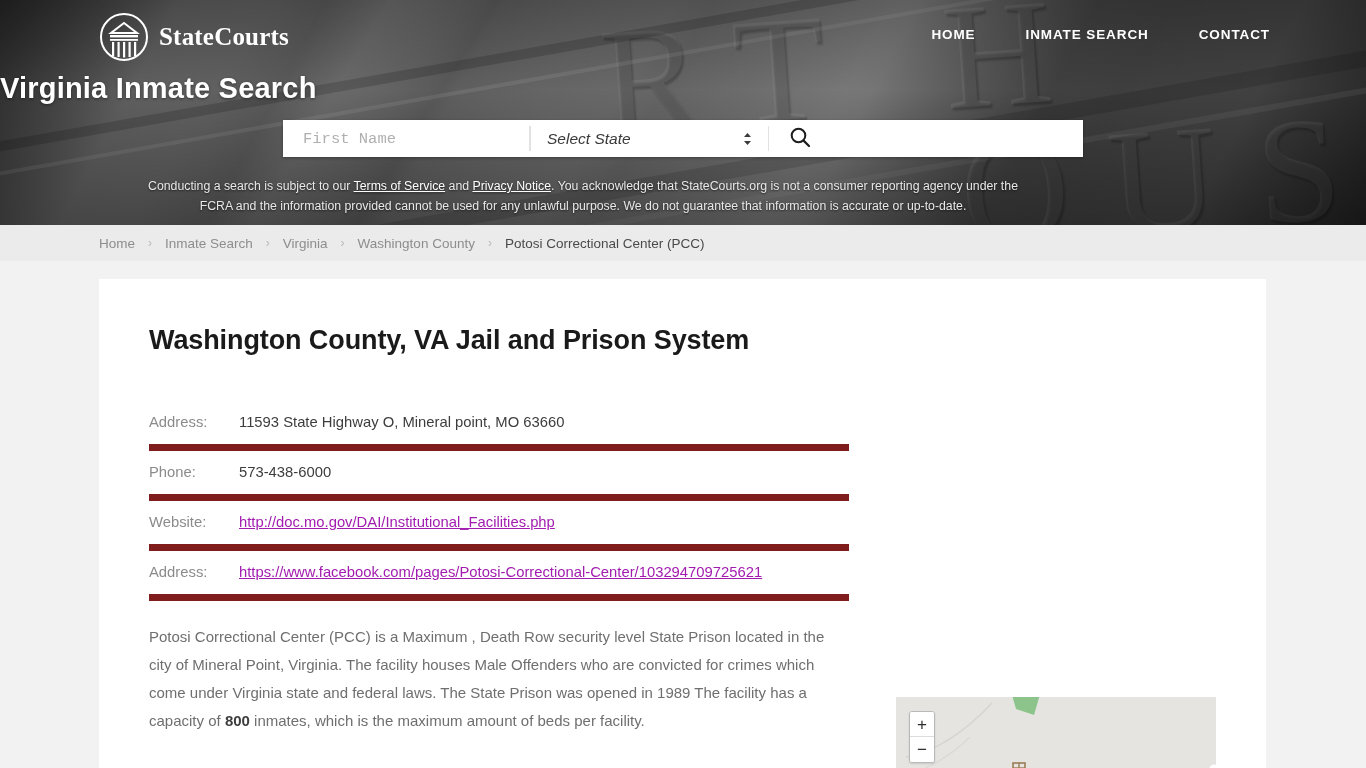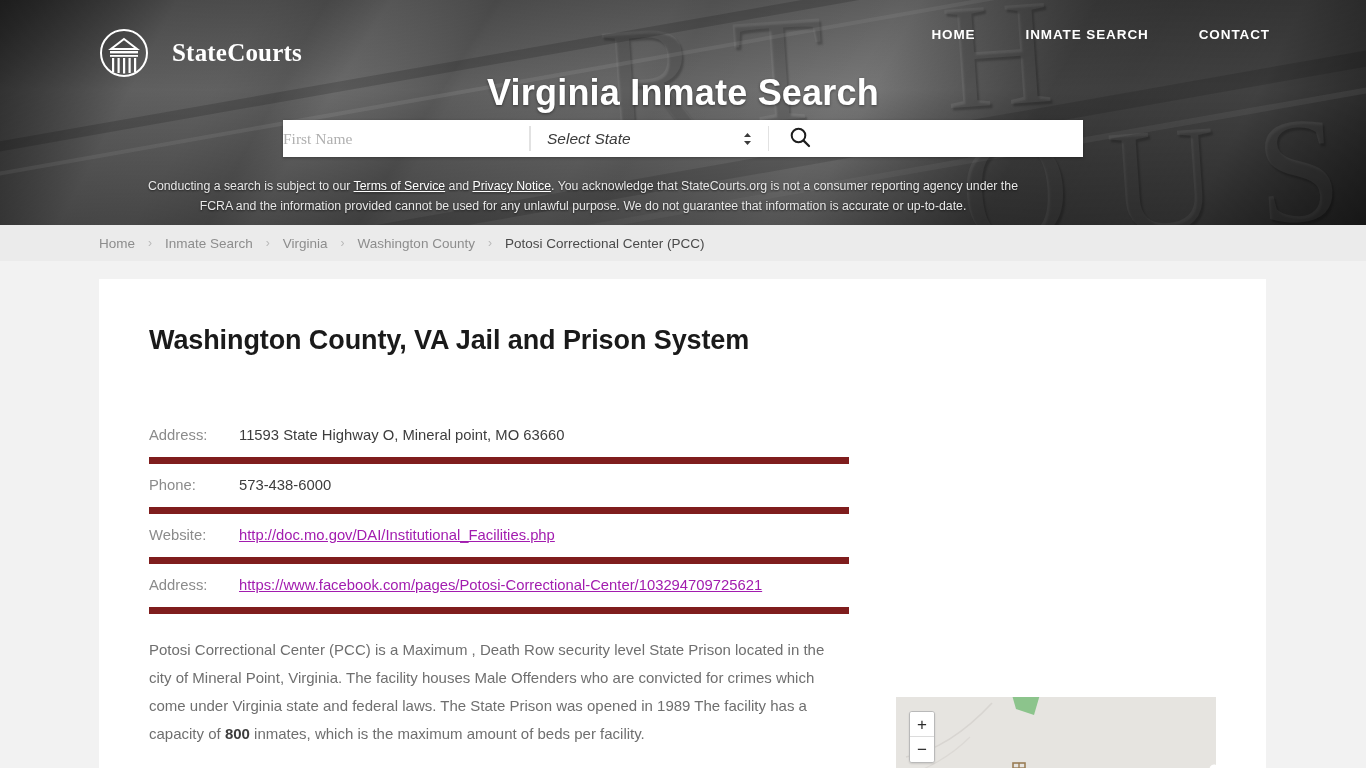--- a/index.html
+++ b/index.html
@@ -68,22 +68,22 @@
   .b4 { top: 205px; height: 6px;  background: rgba(255,255,255,0.07); }
   .hero-vignette {
     position: absolute; inset: 0;
     background: linear-gradient(to bottom, rgba(0,0,0,0.30), rgba(0,0,0,0.12) 40%, rgba(0,0,0,0.38));
   }
 
   .hero-inner { position: relative; width: 1366px; height: 225px; }
 
   
   .brand {
-    position: absolute; left: 99px; top: 28px;
-    display: flex; align-items: center; gap: 23px;
+    position: absolute; left: 99px; top: 12px;
+    display: flex; align-items: center; gap: 10px;
     text-decoration: none;
   }
   .brand-mark { width: 50px; height: 50px; display: block; }
   .brand-text {
     font-family: "Liberation Serif", serif;
     font-size: 25px; font-weight: 700; color: #ffffff;
     letter-spacing: 0.2px;
   }
 
   
@@ -92,39 +92,39 @@
     display: flex; gap: 50px; align-items: center;
   }
   .nav a {
     color: #ffffff; text-decoration: none;
     font-size: 13.5px; font-weight: 700; letter-spacing: 0.9px;
   }
 
   
   .hero-title {
     position: absolute; top: 72px; left: 0; width: 1366px;
-    text-align: center;
-    font-size: 36px; font-weight: 700; color: #ffffff;
+    text-align: left;
+    font-size: 29px; font-weight: 700; color: #ffffff;
     letter-spacing: 0.2px;
     text-shadow: 0 1px 3px rgba(0,0,0,0.45);
   }
 
   
   .searchbar {
     position: absolute; top: 120px; left: 283px;
     width: 800px; height: 37px;
     background: #ffffff;
     display: flex; align-items: stretch;
     box-shadow: 0 1px 3px rgba(0,0,0,0.3);
   }
   .searchbar input.txt {
     border: 0; outline: none;
-    font-family: Liberation Serif, serif;
+    font-family: Liberation Mono, monospace;
     font-size: 15.5px; color: #ef4444;
-    padding: 0 0;
+    padding: 0 20px;
     background: transparent;
   }
   .searchbar input.txt::placeholder { color: #b0b0b0; }
   .f-first { width: 246px; }
   .vline { width: 1px; background: #e2e2e2; margin: 6px 0; }
   .f-last { width: 252px; }
   .selwrap {
     position: relative; width: 237px;
     display: flex; align-items: center; font-style: italic;
   }
@@ -172,21 +172,21 @@
   .card {
     width: 1167px; margin-left: 99px;
     background: #ffffff;
     min-height: 500px;
     position: relative;
     padding: 46px 50px 0 50px;
   }
   h1.pagetitle {
     font-size: 27px; font-weight: 700; color: #1a1a1a;
     letter-spacing: -0.1px;
-    margin-bottom: 58px;
+    margin-bottom: 45px;
   }
 
   .cols { display: flex; gap: 0; }
   .leftcol { width: 700px; }
 
   
   table.details { width: 700px; border-collapse: collapse; }
   table.details td {
     border-bottom: 7px solid #7f1d1d;
     padding: 9px 0 10px 0;

